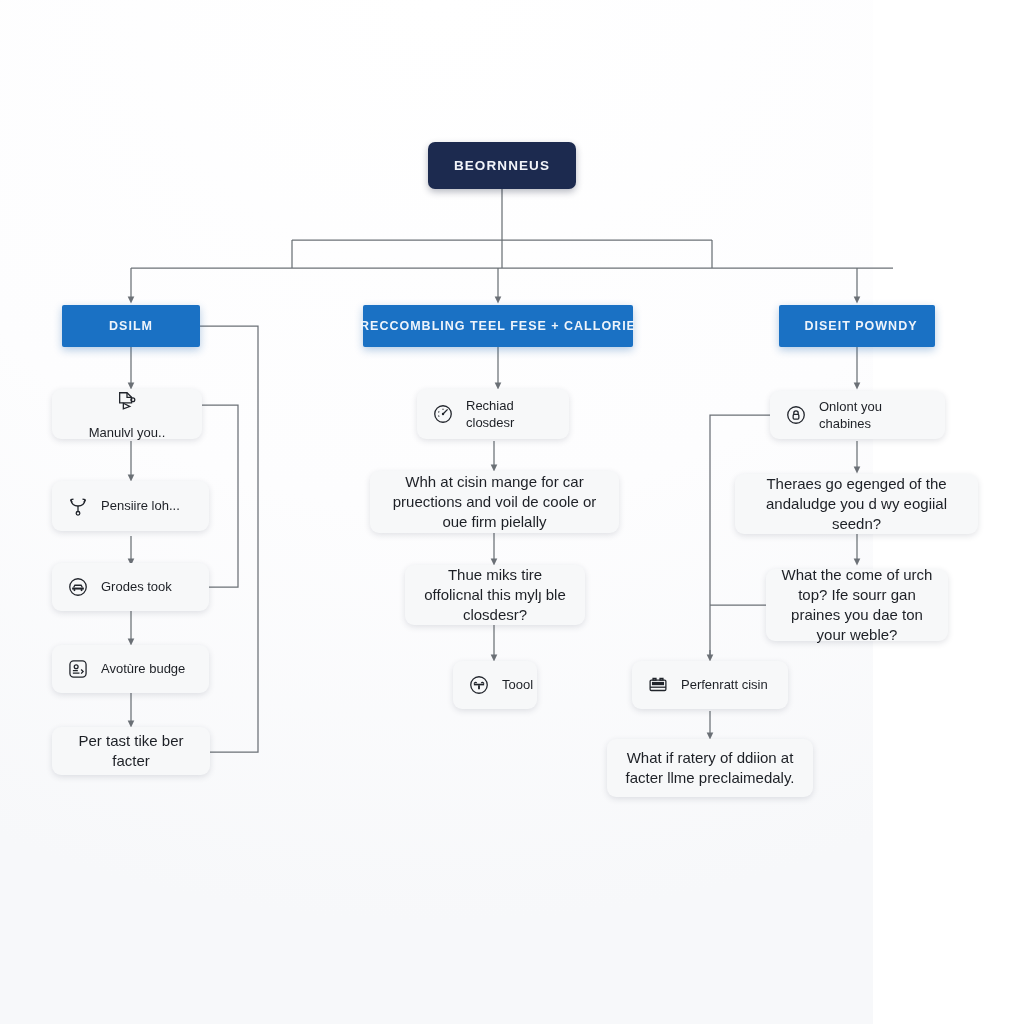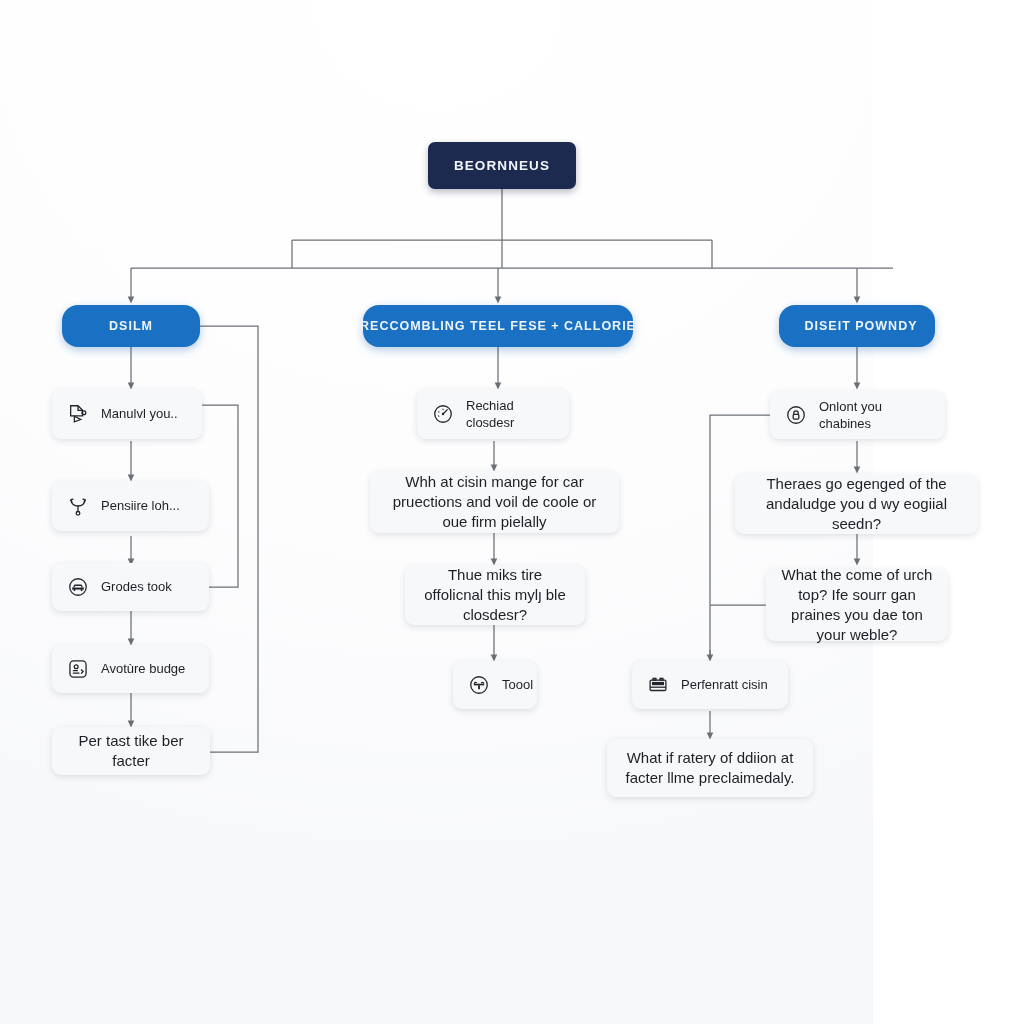--- a/index.html
+++ b/index.html
@@ -27,21 +27,21 @@
     box-shadow:0 3px 7px rgba(20,28,54,.30);
     display:flex;align-items:center;justify-content:center;
   }
   .root .txt{
     color:#f2f4f9;font-size:13.5px;font-weight:bold;letter-spacing:1.1px;
   }
 
   
   .hdr{
     height:42px;background:#1a71c4;
-    border-radius:16px;
+    border-radius:2px;
     box-shadow:0 3px 8px rgba(26,96,170,.32);
     display:flex;align-items:center;justify-content:center;
     padding:0 12px;
   }
   .hdr .txt{
     color:#eef4fb;font-size:12.5px;font-weight:bold;letter-spacing:1.0px;
     white-space:nowrap;
   }
   .hdr-a{left:62px;top:305px;width:138px;}
   .hdr-b{left:363px;top:305px;width:270px;text-align:right;}
@@ -126,21 +126,21 @@
   <div class="node hdr hdr-a">
     <span class="txt">DSILM</span>
   </div>
   <div class="node hdr hdr-b">
     <span class="txt">RECCOMBLING TEEL FESE + CALLORIE</span>
   </div>
   <div class="node hdr hdr-c">
     <span class="txt">DISEIT POWNDY</span>
   </div>
 
-  <div class="node card icony" style="left:52px;top:389px;width:150px;height:50px;">
+  <div class="node card icony" style="left:52px;top:389px;width:150px;height:50px;flex-direction:column;">
     <span class="ico">
       <svg width="22" height="22" viewBox="0 0 24 24" fill="none" stroke="currentColor" stroke-width="1.4">
         <path d="M4 3h8l5 5v6H4z"></path>
           <path d="M12 3v5h5"></path>
         <circle cx="18.4" cy="10.6" r="2.1"></circle>
         <path d="M8 14.5l7 3.5-7 2.6z"></path>
       </svg>
     </span>
     <span class="label">Manulvl you..</span>
   </div>

